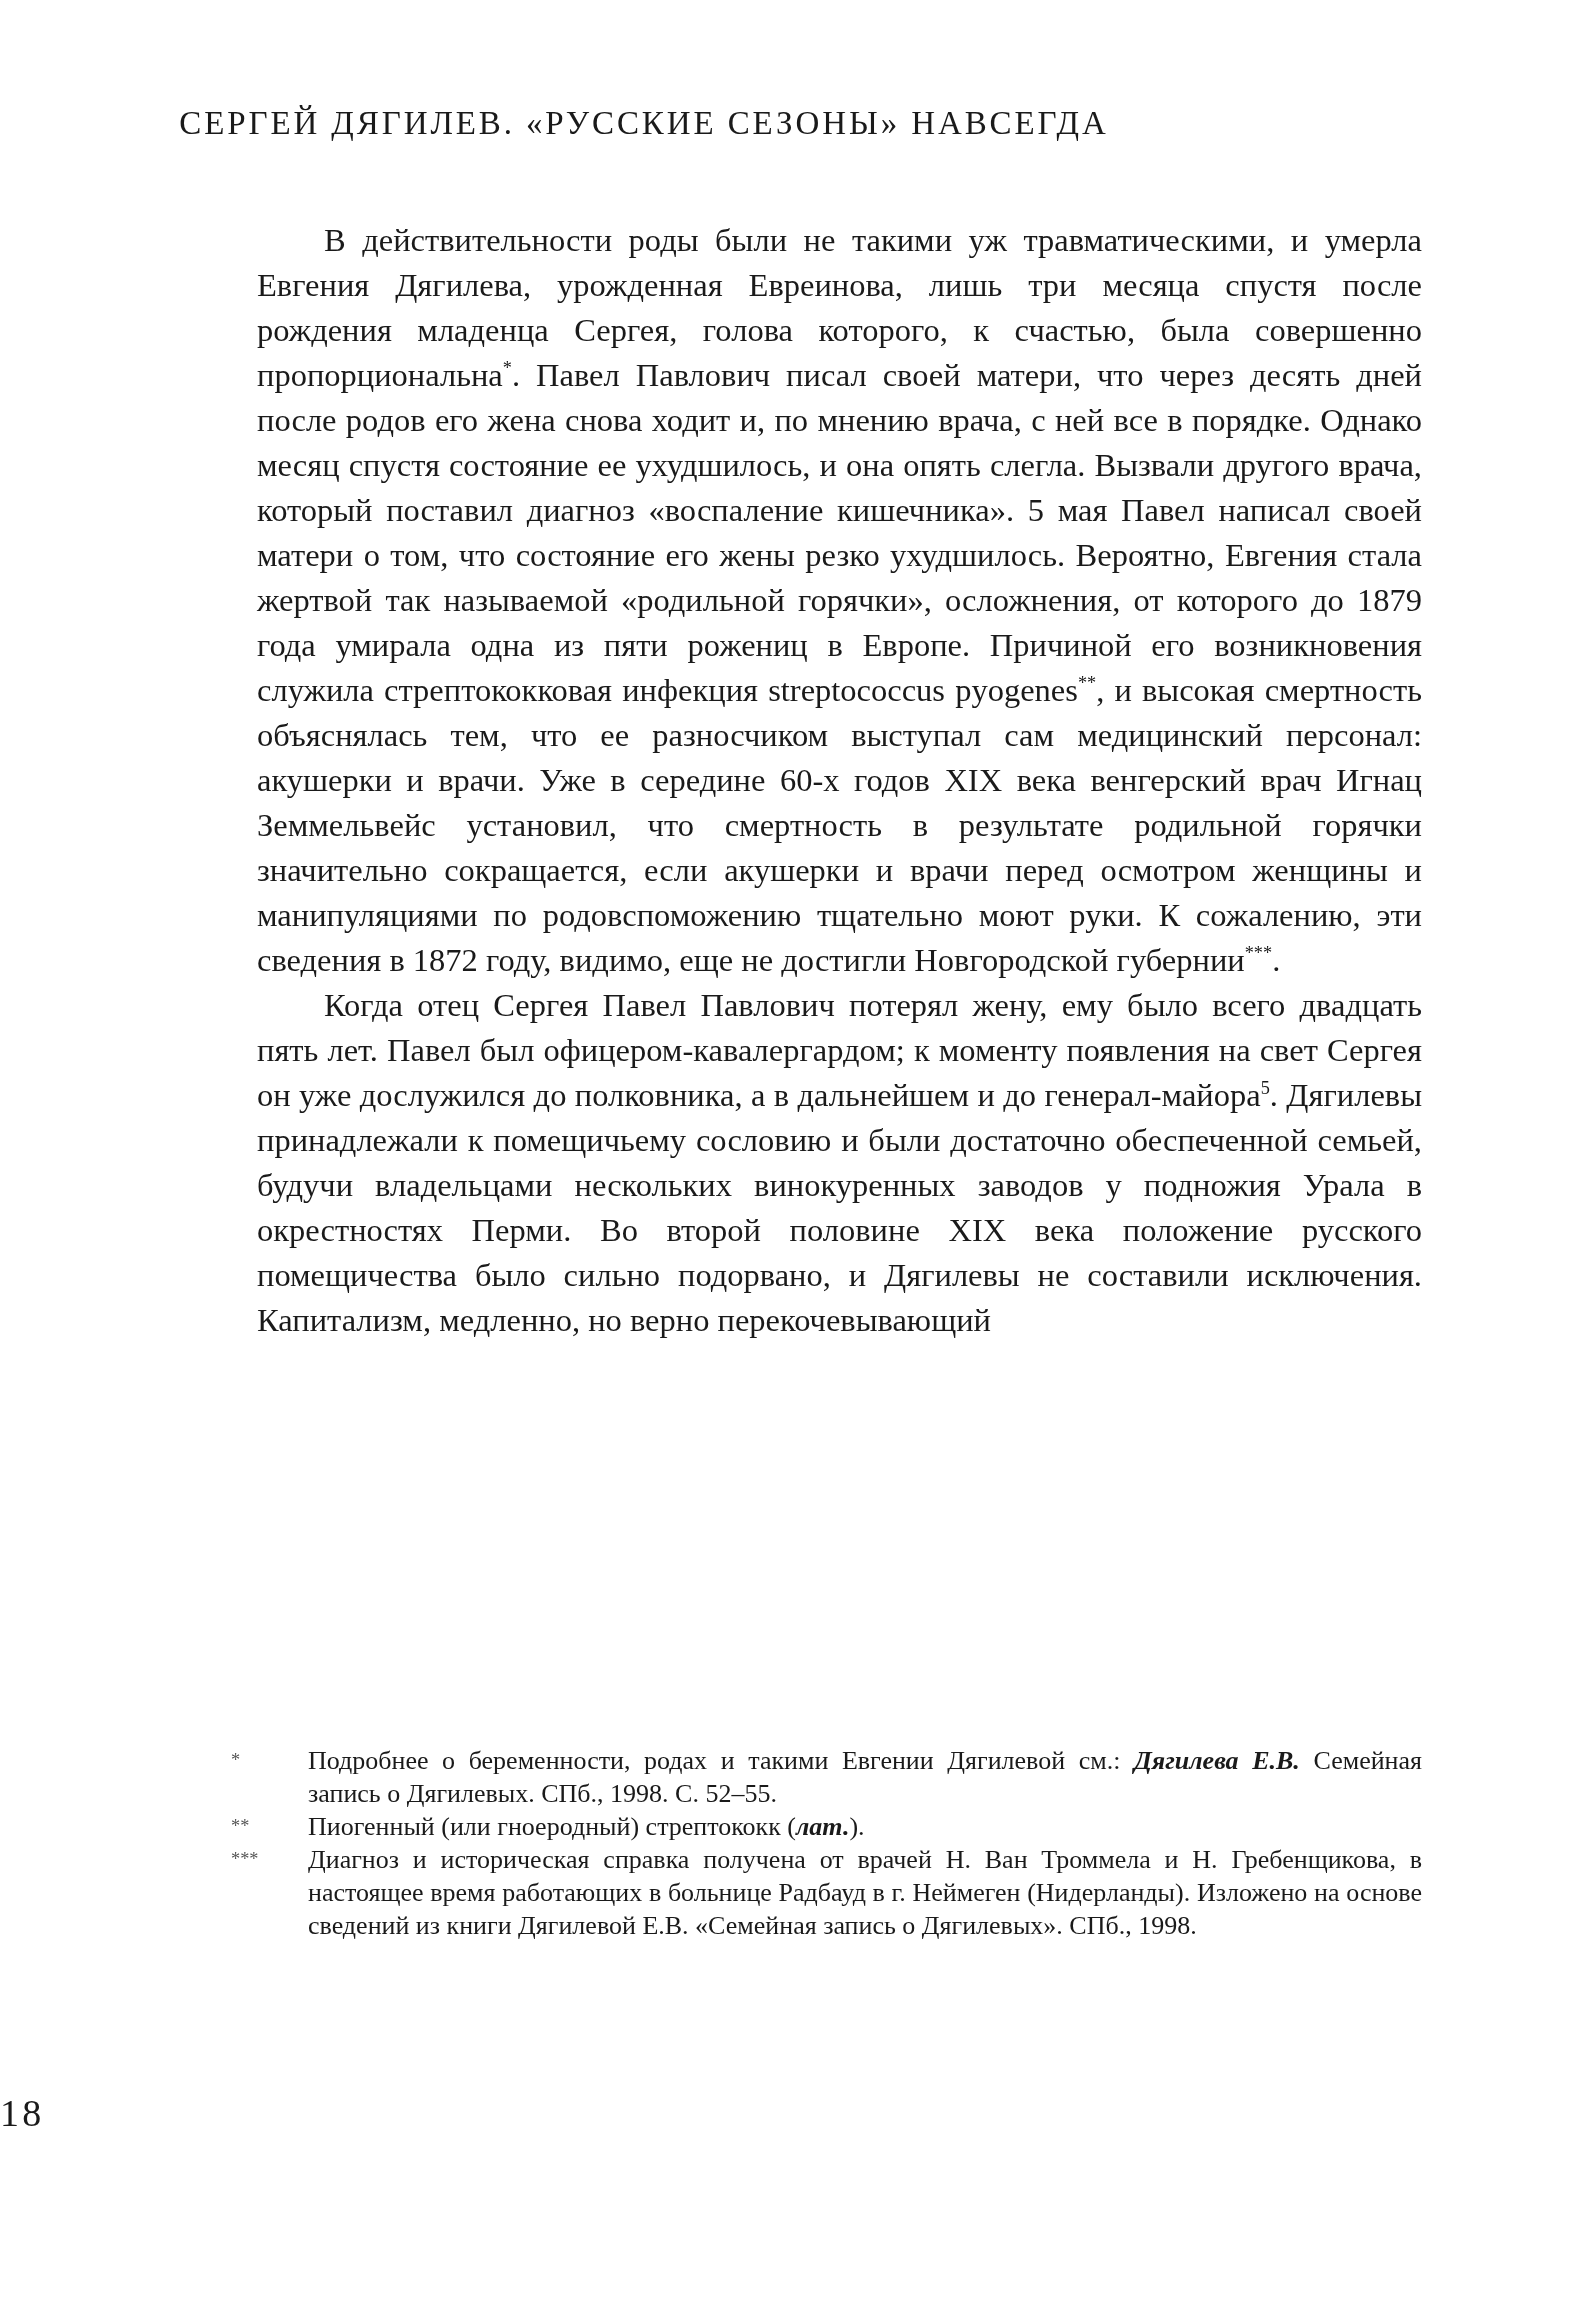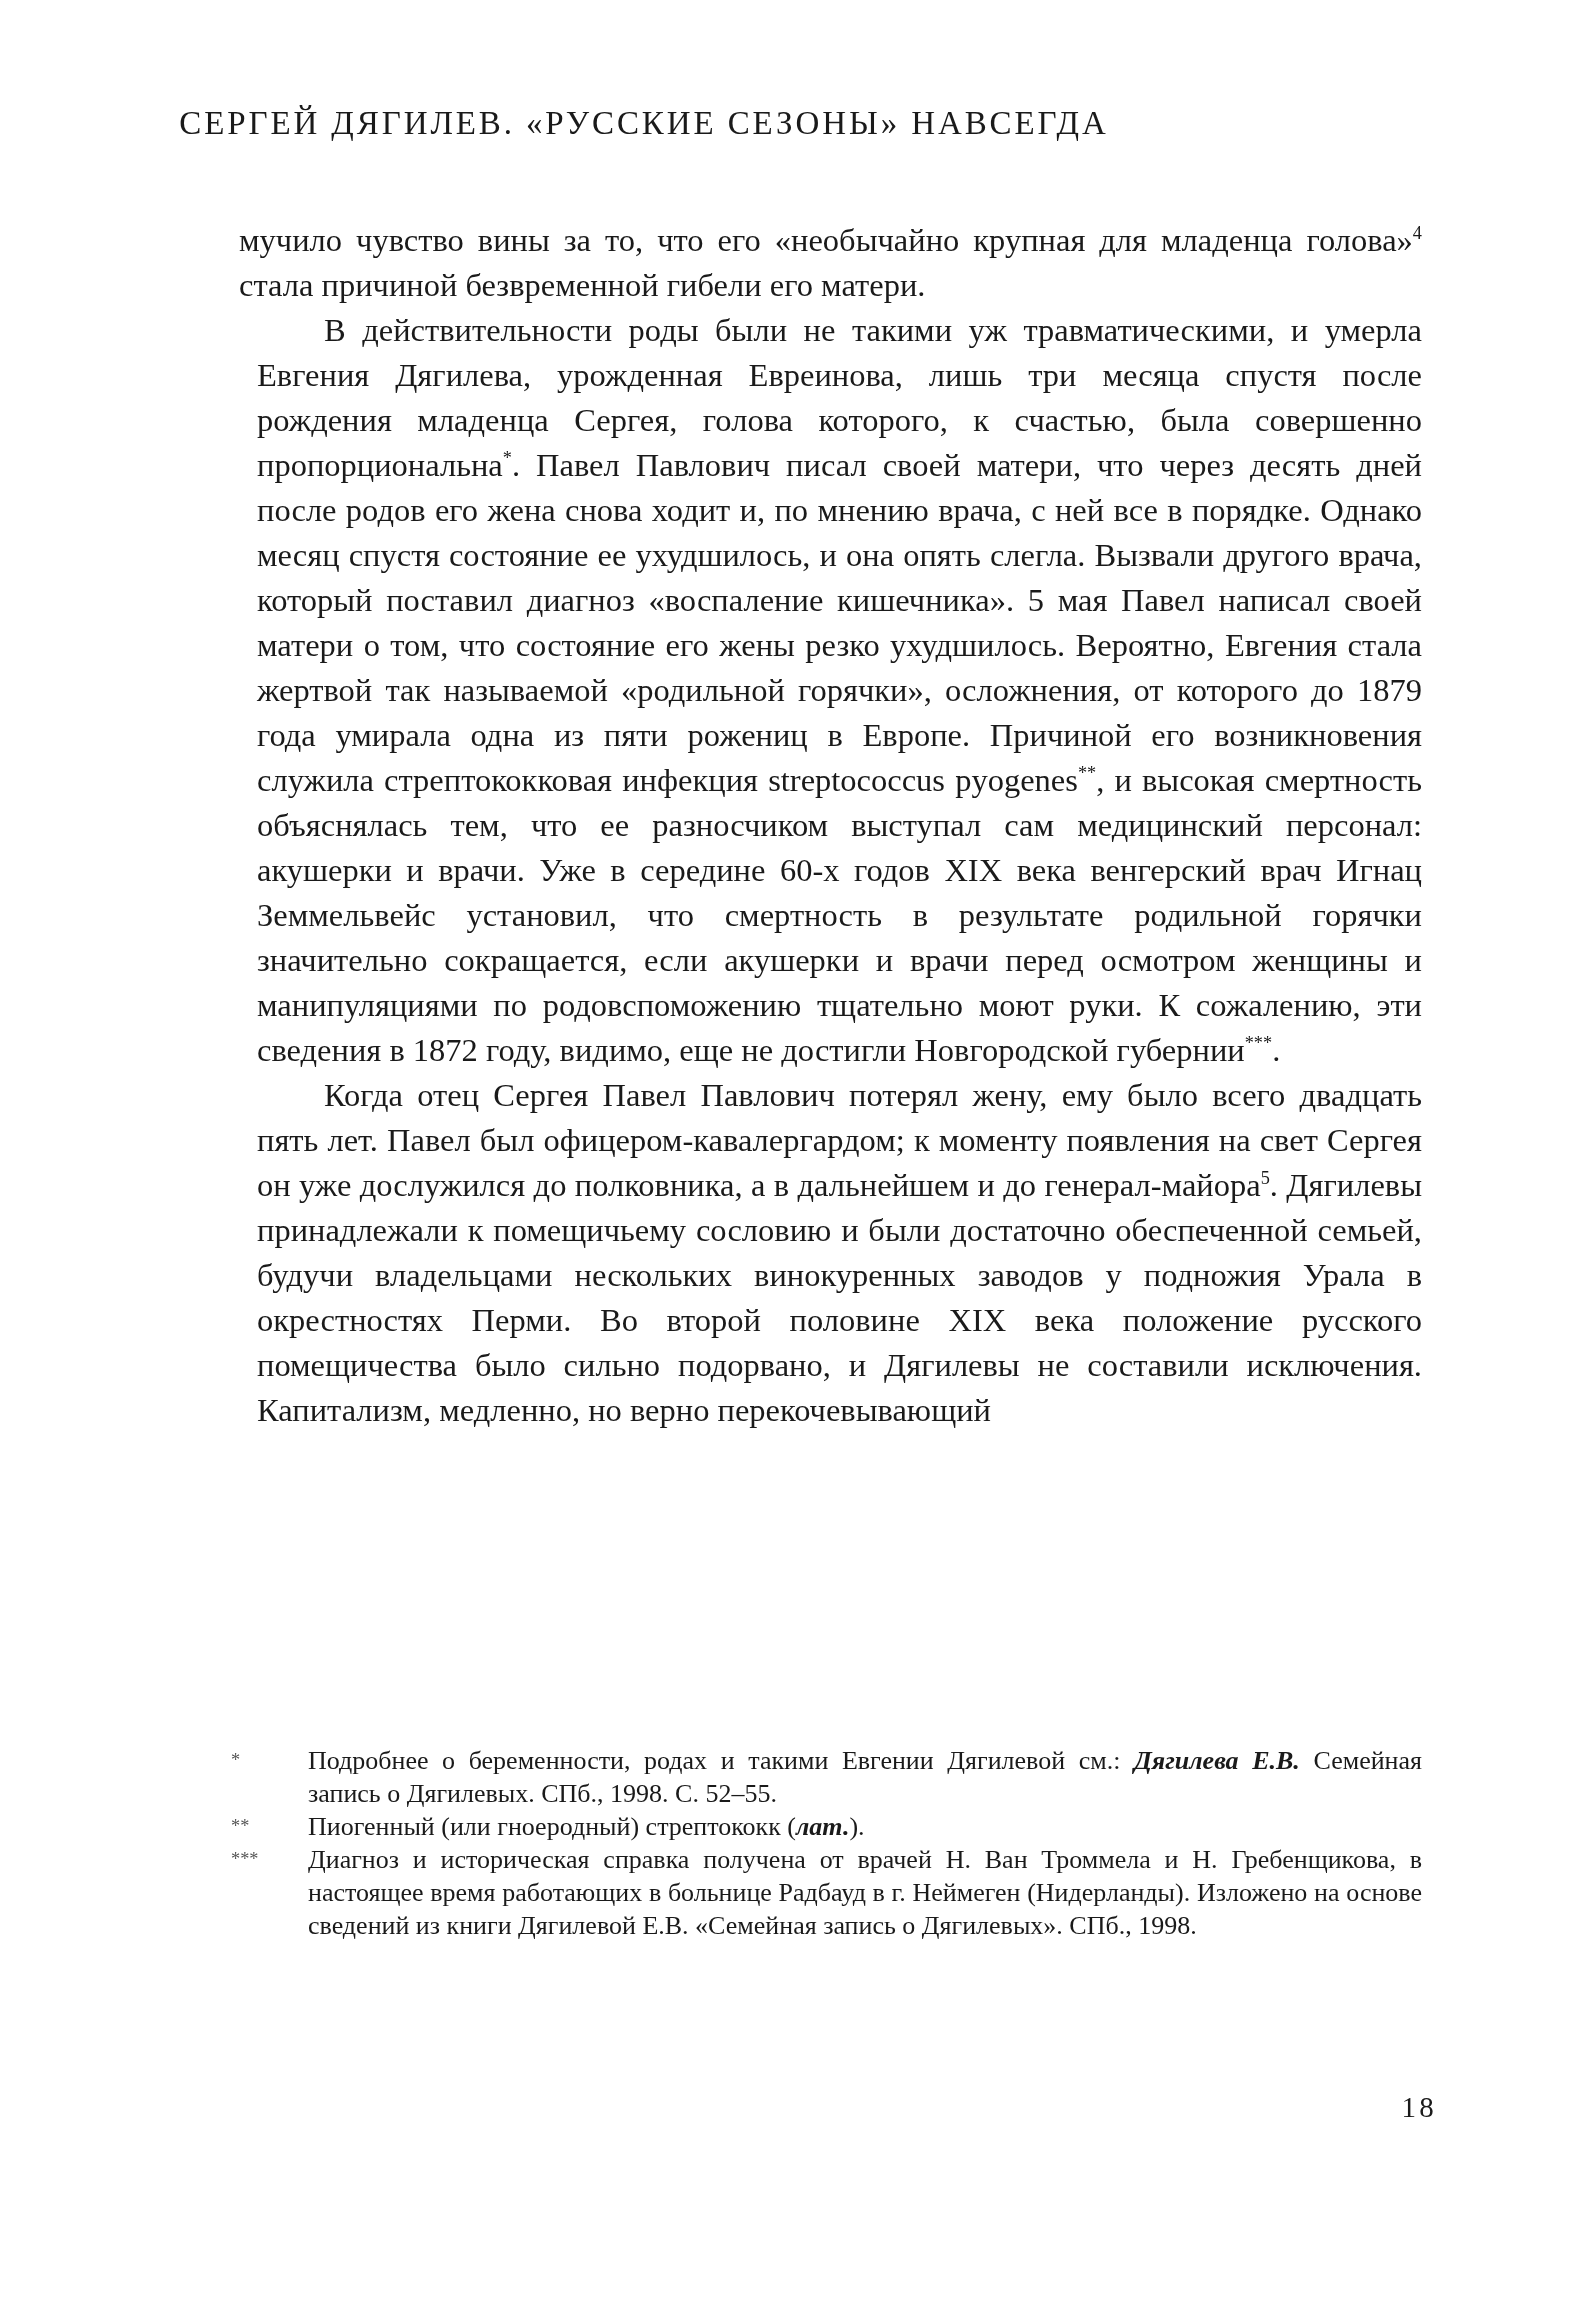--- a/index.html
+++ b/index.html
@@ -70,35 +70,32 @@
     }
     .fn-text {
       flex: 1 1 auto;
       text-align: justify;
     }
     .page-number {
       position: absolute;
       top: 2091px;
       left: 0;
       width: 1437px;
-      text-align: right;
-      font-size: 29px;
+      text-align: left;
+      font-size: 38px;
       letter-spacing: 3.3px;
     }
     em { font-style: italic; font-weight: bold; }
   </style>
 </head>
 <body>
 
 <div class="running-head">СЕРГЕЙ ДЯГИЛЕВ. «РУССКИЕ СЕЗОНЫ» НАВСЕГДА</div>
 
 <div class="body-text">
-  <p>
-    <span>мучило чувство вины за то, что его «необычайно крупная для младенца голова»</span><sup>4</sup><span> стала причиной безвременной гибели его матери.</span>
-  </p>
   <p class="indent">
     <span>В действительности роды были не такими уж травматическими, и умерла Евгения Дягилева, урожденная Евреинова, лишь три месяца спустя после рождения младенца Сергея, голова которого, к счастью, была совершенно пропорциональна</span><sup>*</sup><span>. Павел Павлович писал своей матери, что через десять дней после родов его жена снова ходит и, по мнению врача, с ней все в порядке. Однако месяц спустя состояние ее ухудшилось, и она опять слегла. Вызвали другого врача, который поставил диагноз «воспаление кишечника». 5 мая Павел написал своей матери о том, что состояние его жены резко ухудшилось. Вероятно, Евгения стала жертвой так называемой «родильной горячки», осложнения, от которого до 1879 года умирала одна из пяти рожениц в Европе. Причиной его возникновения служила стрептококковая инфекция streptococcus pyogenes</span><sup>**</sup><span>, и высокая смертность объяснялась тем, что ее разносчиком выступал сам медицинский персонал: акушерки и врачи. Уже в середине 60-х годов XIX века венгерский врач Игнац Земмельвейс установил, что смертность в результате родильной горячки значительно сокращается, если акушерки и врачи перед осмотром женщины и манипуляциями по родовспоможению тщательно моют руки. К сожалению, эти сведения в 1872 году, видимо, еще не достигли Новгородской губернии</span><sup>***</sup><span>.</span>
   </p>
   <p class="indent">
     <span>Когда отец Сергея Павел Павлович потерял жену, ему было всего двадцать пять лет. Павел был офицером-кавалергардом; к моменту появления на свет Сергея он уже дослужился до полковника, а в дальнейшем и до генерал-майора</span><sup>5</sup><span>. Дягилевы принадлежали к помещичьему сословию и были достаточно обеспеченной семьей, будучи владельцами нескольких винокуренных заводов у подножия Урала в окрестностях Перми. Во второй половине XIX века положение русского помещичества было сильно подорвано, и Дягилевы не составили исключения. Капитализм, медленно, но верно перекочевывающий</span>
   </p>
 </div>
 
 <div class="footnotes">
   <div class="footnote">

